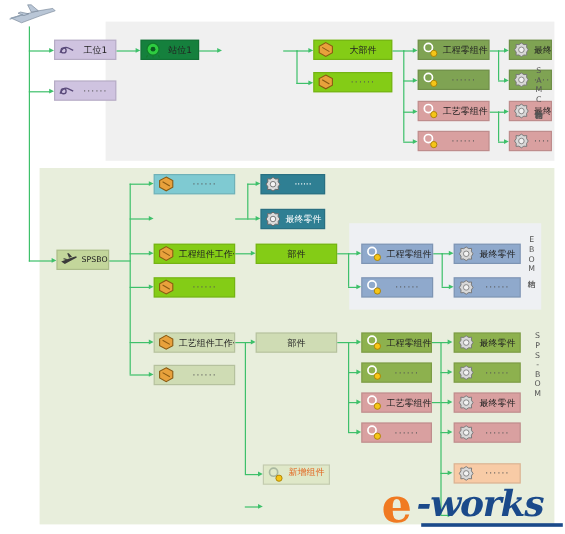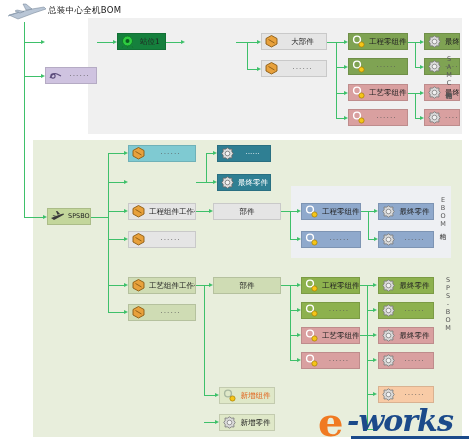--- a/index.html
+++ b/index.html
@@ -22,21 +22,21 @@
         height:17px;border:1px solid rgba(0,0,0,.12);font-size:7.5px;
         color:#222;white-space:nowrap;overflow:hidden;}
   .node .ic{flex:0 0 auto;width:15px;height:15px;margin-left:2px;position:relative;}
   .node .tx{flex:1 1 auto;text-align:center;padding:0 3px;line-height:1;}
   .node.noic .tx{text-align:center;}
 
   
   .c-purple {background:#cfc3e0;}
   .c-ltgreen{background:#15803d;}
   .c-orange {background:#f0a060;}
-  .c-steel  {background:#e5e5e5;align-items:center;}
+  .c-steel  {background:#84cc16;align-items:center;}
   .c-green  {background:#7fa353;}
   .c-rose   {background:#d9a0a0;}
   .c-teal   {background:#7fcad2;}
   .c-dteal  {background:#2f7f93;}
   .c-blue   {background:#8fa9cc;}
   .c-sgreen {background:#8db14e;}
   .c-peach  {background:#f8cba6;}
   .c-pale   {background:#cfdcb4;}
   .c-pale2  {background:#dfe8c8;}
   .c-spsbom {background:#c3d69b;}
@@ -79,21 +79,20 @@
   <div id="plane-title">
     <svg width="42" height="20" viewBox="0 0 42 20">
       <g fill="#b9c6d6" stroke="#6e7e90" stroke-width=".5">
         <path d="M3 13 L26 7 L38 5 L40 7 L28 11 L12 17 Z"></path>
         <path d="M20 8 L17 2 L20 2 L26 7 Z"></path>
         <path d="M14 11 L9 9 L11 8 L18 9.5 Z"></path>
       </g>
       <path d="M2 14 L13 10" stroke="#8fa0b2" stroke-width="1" fill="none"></path>
     </svg>
   </div>
-  <div id="title">总装中心全机BOM</div>
 
   <div class="ln lv" style="left:24px;top:22px;height:196px;"></div>
 
   <div class="ln lh" style="left:24px;top:42px;width:18px;"></div>
   <div class="arw" style="left:41px;top:39.5px;"></div>
 
   <div class="ln lh" style="left:24px;top:76px;width:18px;"></div>
   <div class="arw" style="left:41px;top:73.5px;"></div>
 
   <div class="ln lh" style="left:97px;top:42px;width:17px;"></div>
@@ -127,20 +126,31 @@
   <div class="ln lh" style="left:415px;top:67px;width:6px;"></div>
   <div class="arw" style="left:420px;top:64.5px;"></div>
 
   <div class="ln lh" style="left:408px;top:93px;width:8px;"></div>
   <div class="ln lv" style="left:415px;top:93px;height:25px;"></div>
   <div class="ln lh" style="left:415px;top:93px;width:6px;"></div>
   <div class="arw" style="left:420px;top:90.5px;"></div>
   <div class="ln lh" style="left:415px;top:118px;width:6px;"></div>
   <div class="arw" style="left:420px;top:115.5px;"></div>
 
+  <div class="node c-purple" style="left:45px;top:33px;width:52px;">
+    <span class="ic">
+      <svg width="15" height="15" viewBox="0 0 15 15">
+          <g fill="none" stroke="#5a4a7a" stroke-width="1.1">
+        <path d="M2 10 q3-6 7-4 t4 2"></path>
+            <circle cx="5" cy="8" r="2.1"></circle>
+          </g>
+        </svg>
+    </span>
+    <span class="tx">工位1</span>
+  </div>
 
   <div class="node c-purple" style="left:45px;top:67px;width:52px;">
     <span class="ic">
       <svg width="15" height="15" viewBox="0 0 15 15">
           <g fill="none" stroke="#5a4a7a" stroke-width="1.1">
         <path d="M2 10 q3-6 7-4 t4 2"></path>
             <circle cx="5" cy="8" r="2.1"></circle>
           </g>
         </svg>
     </span>
@@ -553,38 +563,29 @@
   <div class="node c-peach" style="left:378px;top:386px;width:56px;">
     <span class="ic">
       <svg width="15" height="15" viewBox="0 0 15 15">
         <path d="M7.5 1.8 L9.6 3.2 L12 3 L11.8 5.4 L13.2 7.5 L11.8 9.6 L12 12 L9.6 11.8 L7.5 13.2 L5.4 11.8 L3 12 L3.2 9.6 L1.8 7.5 L3.2 5.4 L3 3 L5.4 3.2 Z" fill="#d8d8d8" stroke="#777" stroke-width=".8"></path>
         <circle cx="7.5" cy="7.5" r="2.3" fill="#f2f2f2" stroke="#777" stroke-width=".7"></circle>
       </svg>
     </span>
     <span class="tx c-dots">······</span>
   </div>
 
-  <div class="node c-pale2" style="left:219px;top:387px;width:56px;">
+  <div class="node c-pale2" style="left:219px;top:387px;width:56px;font-family:Liberation Mono, monospace;">
     <span class="ic">
       <svg width="15" height="15" viewBox="0 0 15 15">
         <circle cx="6" cy="5.5" r="3.4" fill="none" stroke="#a9b8a0" stroke-width="1.4"></circle>
         <path d="M8 8 L12 12" stroke="#a9b8a0" stroke-width="1.4"></path>
         <circle cx="10.5" cy="10.5" r="2.6" fill="#f5c518" stroke="#a67c00" stroke-width=".7"></circle>
       </svg>
     </span>
     <span class="tx t-orange">新增组件</span>
-  </div>
-  <div class="node c-pale2" style="left:219px;top:414px;width:56px;">
-    <span class="ic">
-      <svg width="15" height="15" viewBox="0 0 15 15">
-        <path d="M7.5 1.8 L9.6 3.2 L12 3 L11.8 5.4 L13.2 7.5 L11.8 9.6 L12 12 L9.6 11.8 L7.5 13.2 L5.4 11.8 L3 12 L3.2 9.6 L1.8 7.5 L3.2 5.4 L3 3 L5.4 3.2 Z" fill="#d8d8d8" stroke="#777" stroke-width=".8"></path>
-        <circle cx="7.5" cy="7.5" r="2.3" fill="#f2f2f2" stroke="#777" stroke-width=".7"></circle>
-      </svg>
-    </span>
-    <span class="tx">新增零件</span>
   </div>
 
   <div class="vlabel" style="left:444px;top:276px;">SPS-BOM</div>
 
   <div id="wm">
     <span class="c">e</span>
     <span class="w">-works</span>
     <span class="bar"></span>
   </div>
 

